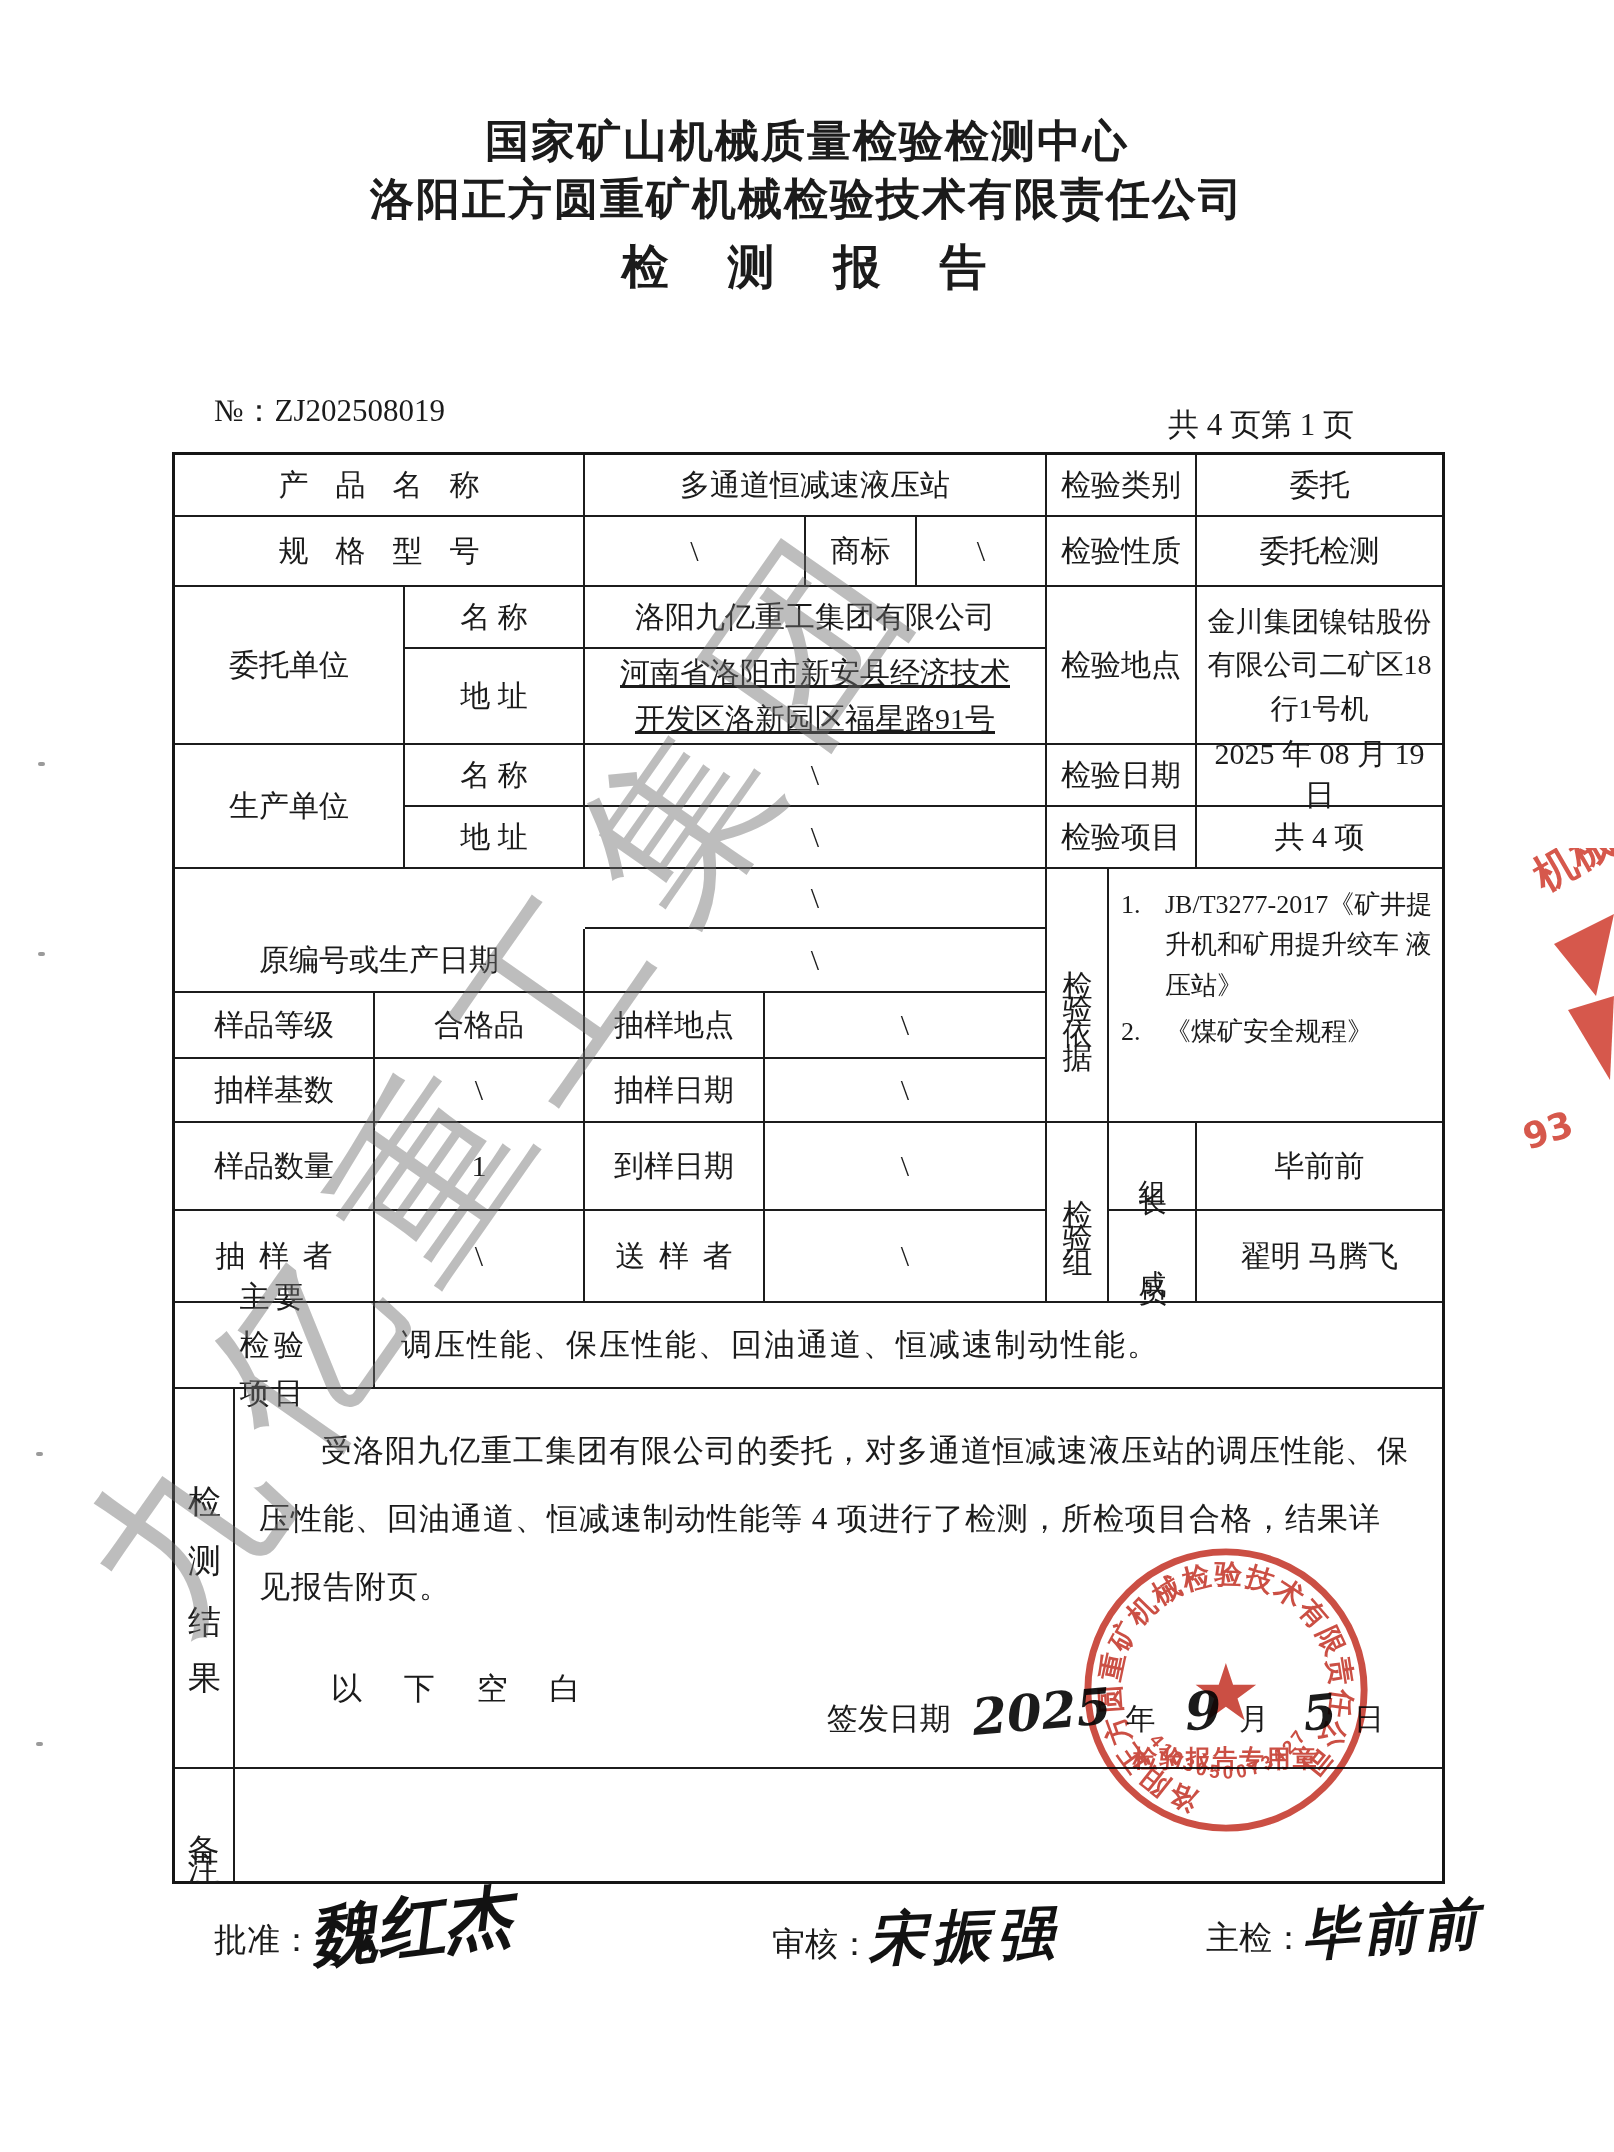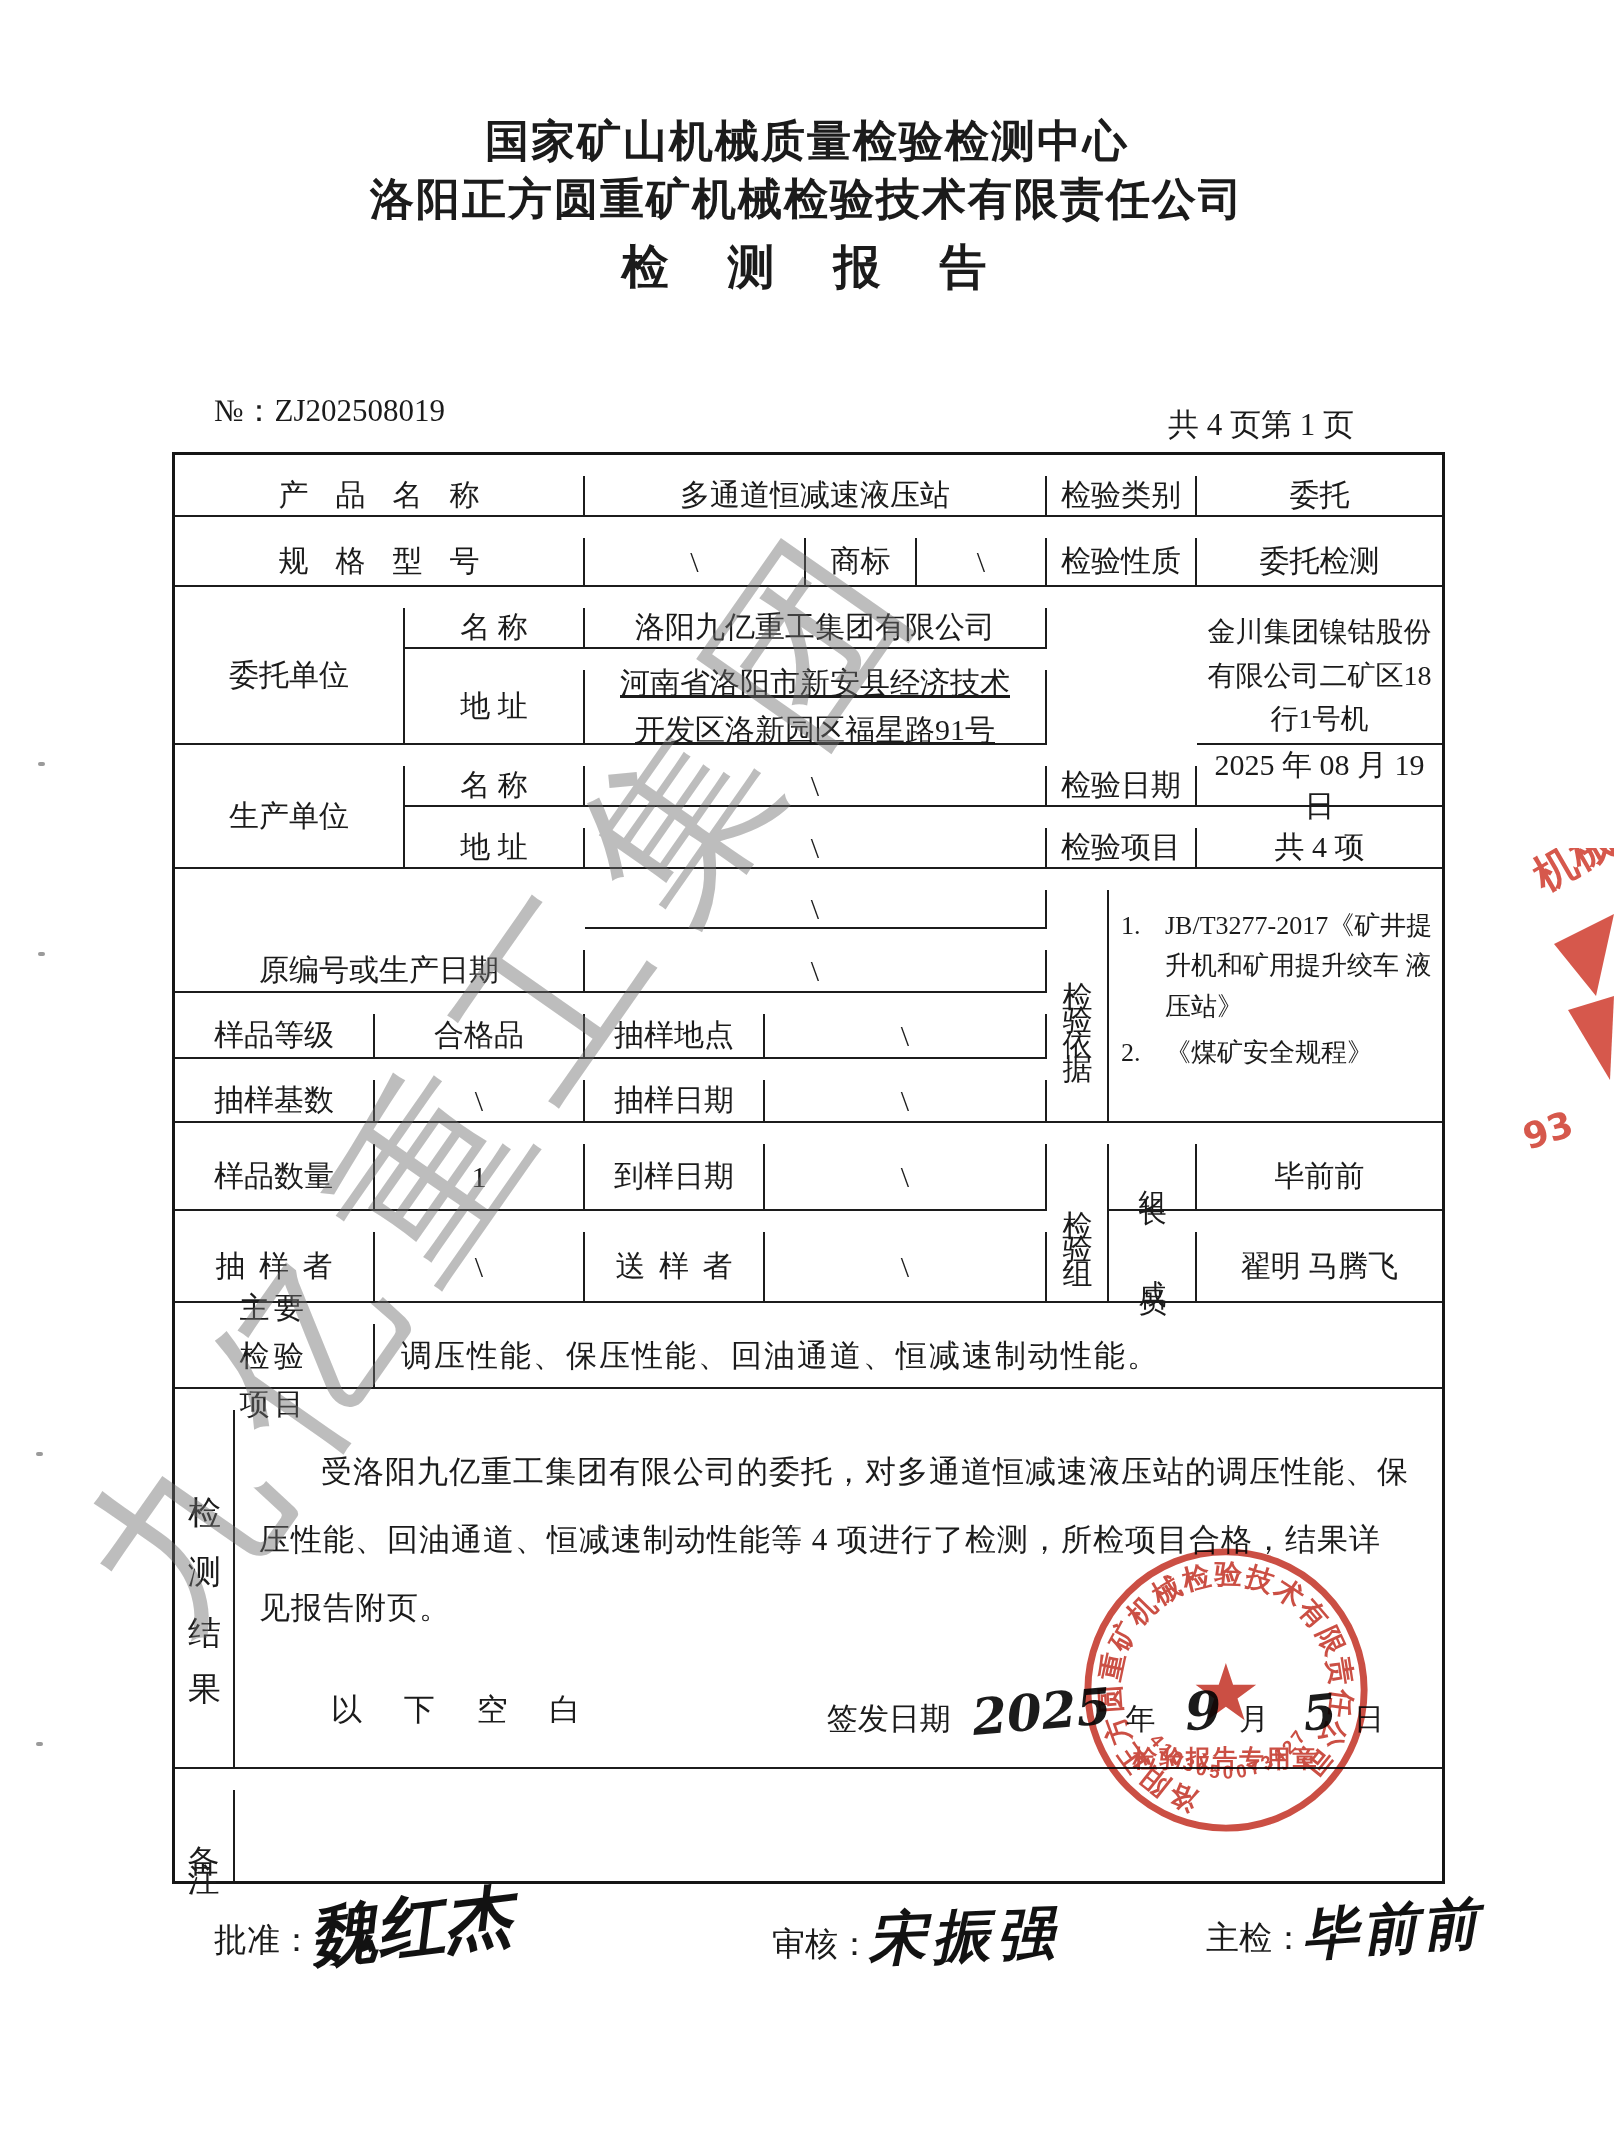--- a/index.html
+++ b/index.html
@@ -19,21 +19,21 @@
   
   .report-table{
     position:absolute;left:172px;top:452px;z-index:2;
     display:grid;
     grid-template-columns:60px 140px 30px 180px 180px 41px 111px 130px 62px 88px 245px;
     grid-template-rows:62px 70px 62px 96px 62px 62px 60px 64px 66px 64px 88px 92px 86px 380px 112px;
     border:3px solid #161616;background:transparent;
   }
   .c{border-right:2px solid #1c1c1c;border-bottom:2px solid #1c1c1c;
      display:flex;align-items:center;justify-content:center;
-     font-size:30px;text-align:center;position:relative;min-width:0;min-height:0;margin-top:21px;}
+     font-size:30px;text-align:center;position:relative;min-width:0;min-height:0;}
   .nr{border-right:none;}
   .nb{border-bottom:none;}
   .sp{letter-spacing:.45em;padding-left:.45em;}
   .sp2{letter-spacing:.9em;padding-left:.9em;}
   .addr{font-size:30px;line-height:1.55;padding:0 26px;text-decoration:underline;}
   .place{font-size:28px;line-height:1.55;padding:0 8px;}
   .vert span{writing-mode:vertical-rl;text-orientation:upright;display:block;}
   .v4 span{font-size:30px;letter-spacing:.8em;}
   .v3 span{font-size:30px;letter-spacing:.8em;}
   .vres span{font-size:33px;letter-spacing:1.8em;}
@@ -105,20 +105,21 @@
   <div class="c" style="grid-area:2/7/3/8">商标</div>
   <div class="c" style="grid-area:2/8/3/9">\</div>
   <div class="c" style="grid-area:2/9/3/11">检验性质</div>
   <div class="c nr" style="grid-area:2/11/3/12">委托检测</div>
 
   <div class="c" style="grid-area:3/1/5/4">委托单位</div>
   <div class="c" style="grid-area:3/4/4/5">名  称</div>
   <div class="c" style="grid-area:3/5/4/9">洛阳九亿重工集团有限公司</div>
   <div class="c" style="grid-area:4/4/5/5">地  址</div>
   <div class="c addr" style="grid-area:4/5/5/9">河南省洛阳市新安县经济技术开发区洛新园区福星路91号</div>
+  <div class="c" style="grid-area:3/9/5/11">检验地点</div>
   <div class="c place nr" style="grid-area:3/11/5/12">金川集团镍钴股份有限公司二矿区18行1号机</div>
 
   <div class="c" style="grid-area:5/1/7/4">生产单位</div>
   <div class="c" style="grid-area:5/4/6/5">名  称</div>
   <div class="c" style="grid-area:5/5/6/9">\</div>
   <div class="c" style="grid-area:6/4/7/5">地  址</div>
   <div class="c" style="grid-area:6/5/7/9">\</div>
   <div class="c" style="grid-area:5/9/6/11">检验日期</div>
   <div class="c nr" style="grid-area:5/11/6/12">2025 年 08 月 19 日</div>
   <div class="c" style="grid-area:6/9/7/11">检验项目</div>

